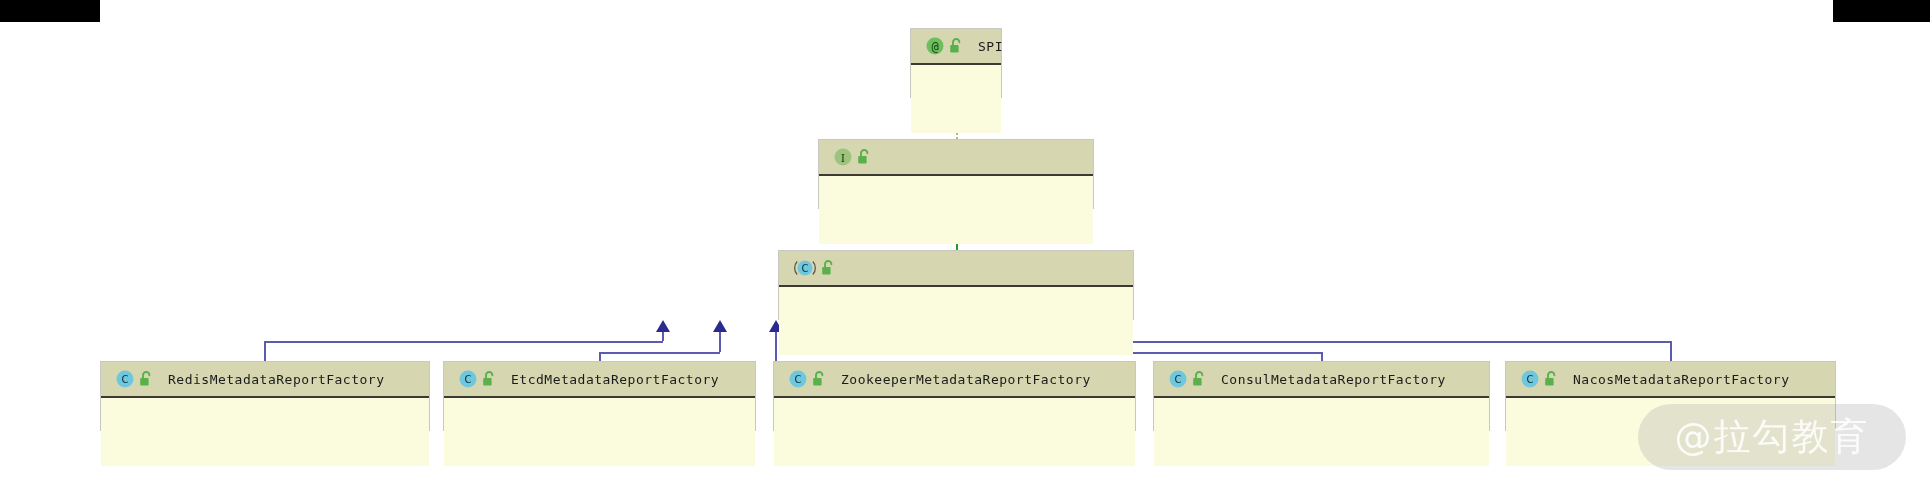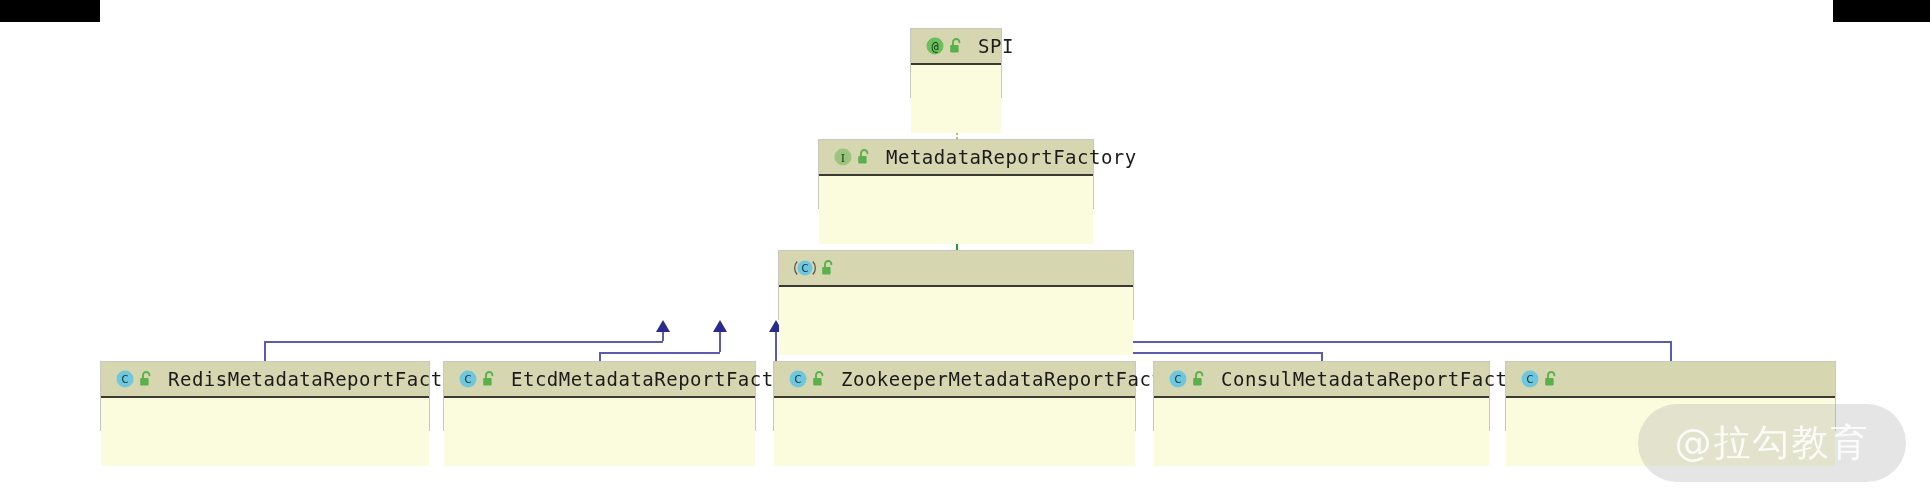--- a/index.html
+++ b/index.html
@@ -43,21 +43,21 @@
     align-items: center;
     padding: 0 14px;
     white-space: nowrap;
   }
   .node-body {
     height: 100%;
     background: #fbfbdd;
   }
   .node-title {
     font-family: "DejaVu Sans Mono", monospace;
-    font-size: 19px;
+    font-size: 13px;
     color: #1b1b1b;
     letter-spacing: 0.5px;
     margin-left: 14px;
   }
   .node-title.abstract { font-style: italic; }
 
   
   .icn {
     flex: 0 0 auto;
     display: inline-block;
@@ -159,21 +159,20 @@
       <div class="node" style="left: 818px; top: 139px; width: 276px; height: 70px;">
         <div class="node-head">
           <span class="icn"><svg width="20" height="20" viewBox="0 0 20 20">
               <circle cx="10" cy="10" r="8.5" fill="#9dc47d"></circle>
               <text x="10" y="14.5" font-family="DejaVu Serif, serif" font-size="11" fill="#1d3512" text-anchor="middle">I</text>
             </svg></span>
           <span class="icn"><svg width="16" height="18" viewBox="0 0 16 18">
               <path d="M5 8 V5.2 A3.2 3.2 0 0 1 11.4 5.2" stroke="#5ab04a" stroke-width="1.9" fill="none" stroke-linecap="round"></path>
               <rect x="2.2" y="8" width="8.4" height="7.4" rx="1" fill="#5ab04a"></rect>
             </svg></span>
-          <span class="node-title">MetadataReportFactory</span>
         </div>
         <div class="node-body"></div>
       </div>
       <div class="node" style="left: 778px; top: 250px; width: 356px; height: 70px;">
         <div class="node-head">
           <span class="icn"><svg width="24" height="20" viewBox="0 0 24 20">
               <circle cx="12" cy="10" r="7.5" fill="#6ec7dc"></circle>
               <text x="12" y="14" font-family="DejaVu Sans, sans-serif" font-size="10" fill="#0c2d38" text-anchor="middle">C</text>
               <path d="M4.2 3.5 A9.5 9.5 0 0 0 4.2 16.5" stroke="#5a5a5a" stroke-width="1.3" fill="none"></path>
               <path d="M19.8 3.5 A9.5 9.5 0 0 1 19.8 16.5" stroke="#5a5a5a" stroke-width="1.3" fill="none"></path>
@@ -244,21 +243,22 @@
       <div class="node" style="left: 1505px; top: 361px; width: 331px; height: 70px;">
         <div class="node-head">
           <span class="icn"><svg width="20" height="20" viewBox="0 0 20 20">
               <circle cx="10" cy="10" r="8.5" fill="#6ec7dc"></circle>
               <text x="10" y="14" font-family="DejaVu Sans, sans-serif" font-size="10" fill="#0c2d38" text-anchor="middle">C</text>
             </svg></span>
           <span class="icn"><svg width="16" height="18" viewBox="0 0 16 18">
               <path d="M5 8 V5.2 A3.2 3.2 0 0 1 11.4 5.2" stroke="#5ab04a" stroke-width="1.9" fill="none" stroke-linecap="round"></path>
               <rect x="2.2" y="8" width="8.4" height="7.4" rx="1" fill="#5ab04a"></rect>
             </svg></span>
+          <span class="node-title">NacosMetadataReportFactory</span>
         </div>
         <div class="node-body"></div>
       </div>
     </div>
 
-  <div id="watermark" style="left: 1638px; top: 404px; width: 268px; height: 78px;">
+  <div id="watermark" style="left: 1638px; top: 404px; width: 268px; height: 66px;">
     <span>@拉勾教育</span>
   </div>
 </div>
 
 </body></html>

